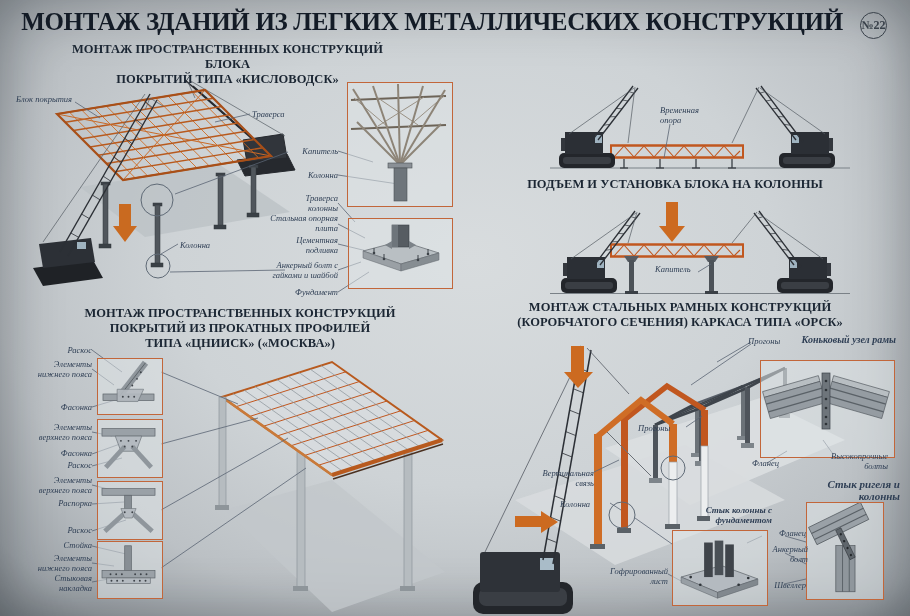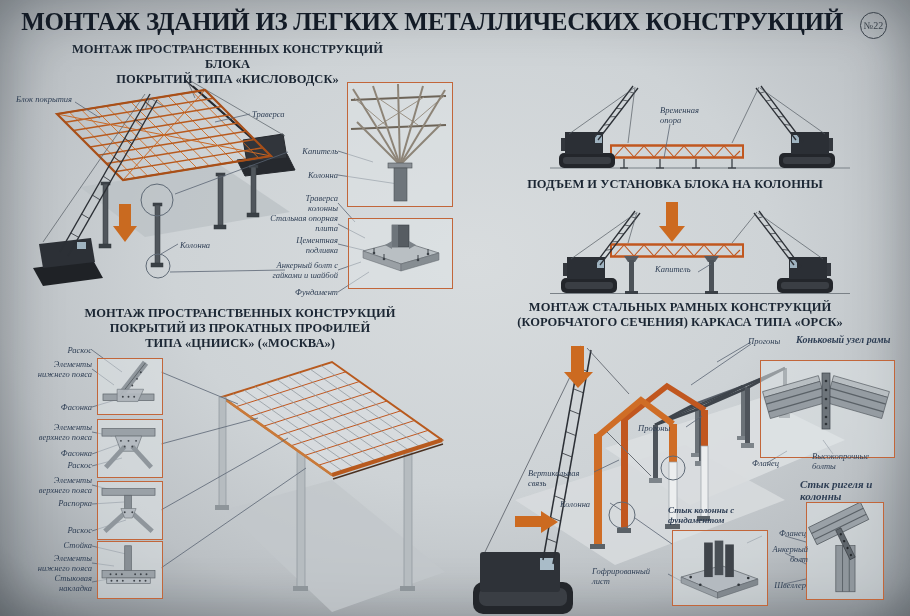--- a/index.html
+++ b/index.html
@@ -3,25 +3,25 @@
 <meta charset="utf-8">
 <style>
   html,body{margin:0;padding:0;background:#0c0d0e;}
   .poster{position:relative;width:910px;height:616px;overflow:hidden;
     font-family:"Liberation Serif","DejaVu Serif",serif;
     background:radial-gradient(ellipse at 52% 42%, #d8dcde 0%, #ced3d6 45%, #bcc1c5 72%, #a0a6ab 90%, #82888d 100%);
     box-shadow:inset 0 0 60px rgba(10,15,20,.35);}
   .title{position:absolute;left:8px;top:8px;width:848px;text-align:center;
     font-size:25px;font-weight:bold;color:#131b26;letter-spacing:-.3px;white-space:nowrap;}
   .badge{position:absolute;left:860px;top:12px;width:25px;height:25px;border:1.5px solid #39414a;
-    border-radius:50%;color:#39414a;font-size:10px;font-weight:normal;display:flex;align-items:center;justify-content:center;}
+    border-radius:50%;color:#39414a;font-size:12px;font-weight:bold;display:flex;align-items:center;justify-content:center;}
   .h2{position:absolute;font-weight:bold;color:#1b2633;text-align:center;font-size:12.5px;line-height:1.18;}
   .h2 span{display:block;}
   .lbl{position:absolute;font-style:italic;font-size:8.5px;line-height:1.12;color:#2e3e54;}
-  .r{text-align:right;} .c{text-align:left;}
+  .r{text-align:right;} .c{text-align:right;}
   .ibox{position:absolute;border:1.5px solid #c2663a;background:rgba(223,227,229,.55);}
   .ibox svg{position:absolute;left:0;top:0;}
   svg.diagram{position:absolute;}
   .ld{stroke:#5a6573;stroke-width:.8;}
 </style>
 </head>
 <body>
 
 <div class="poster">
 

